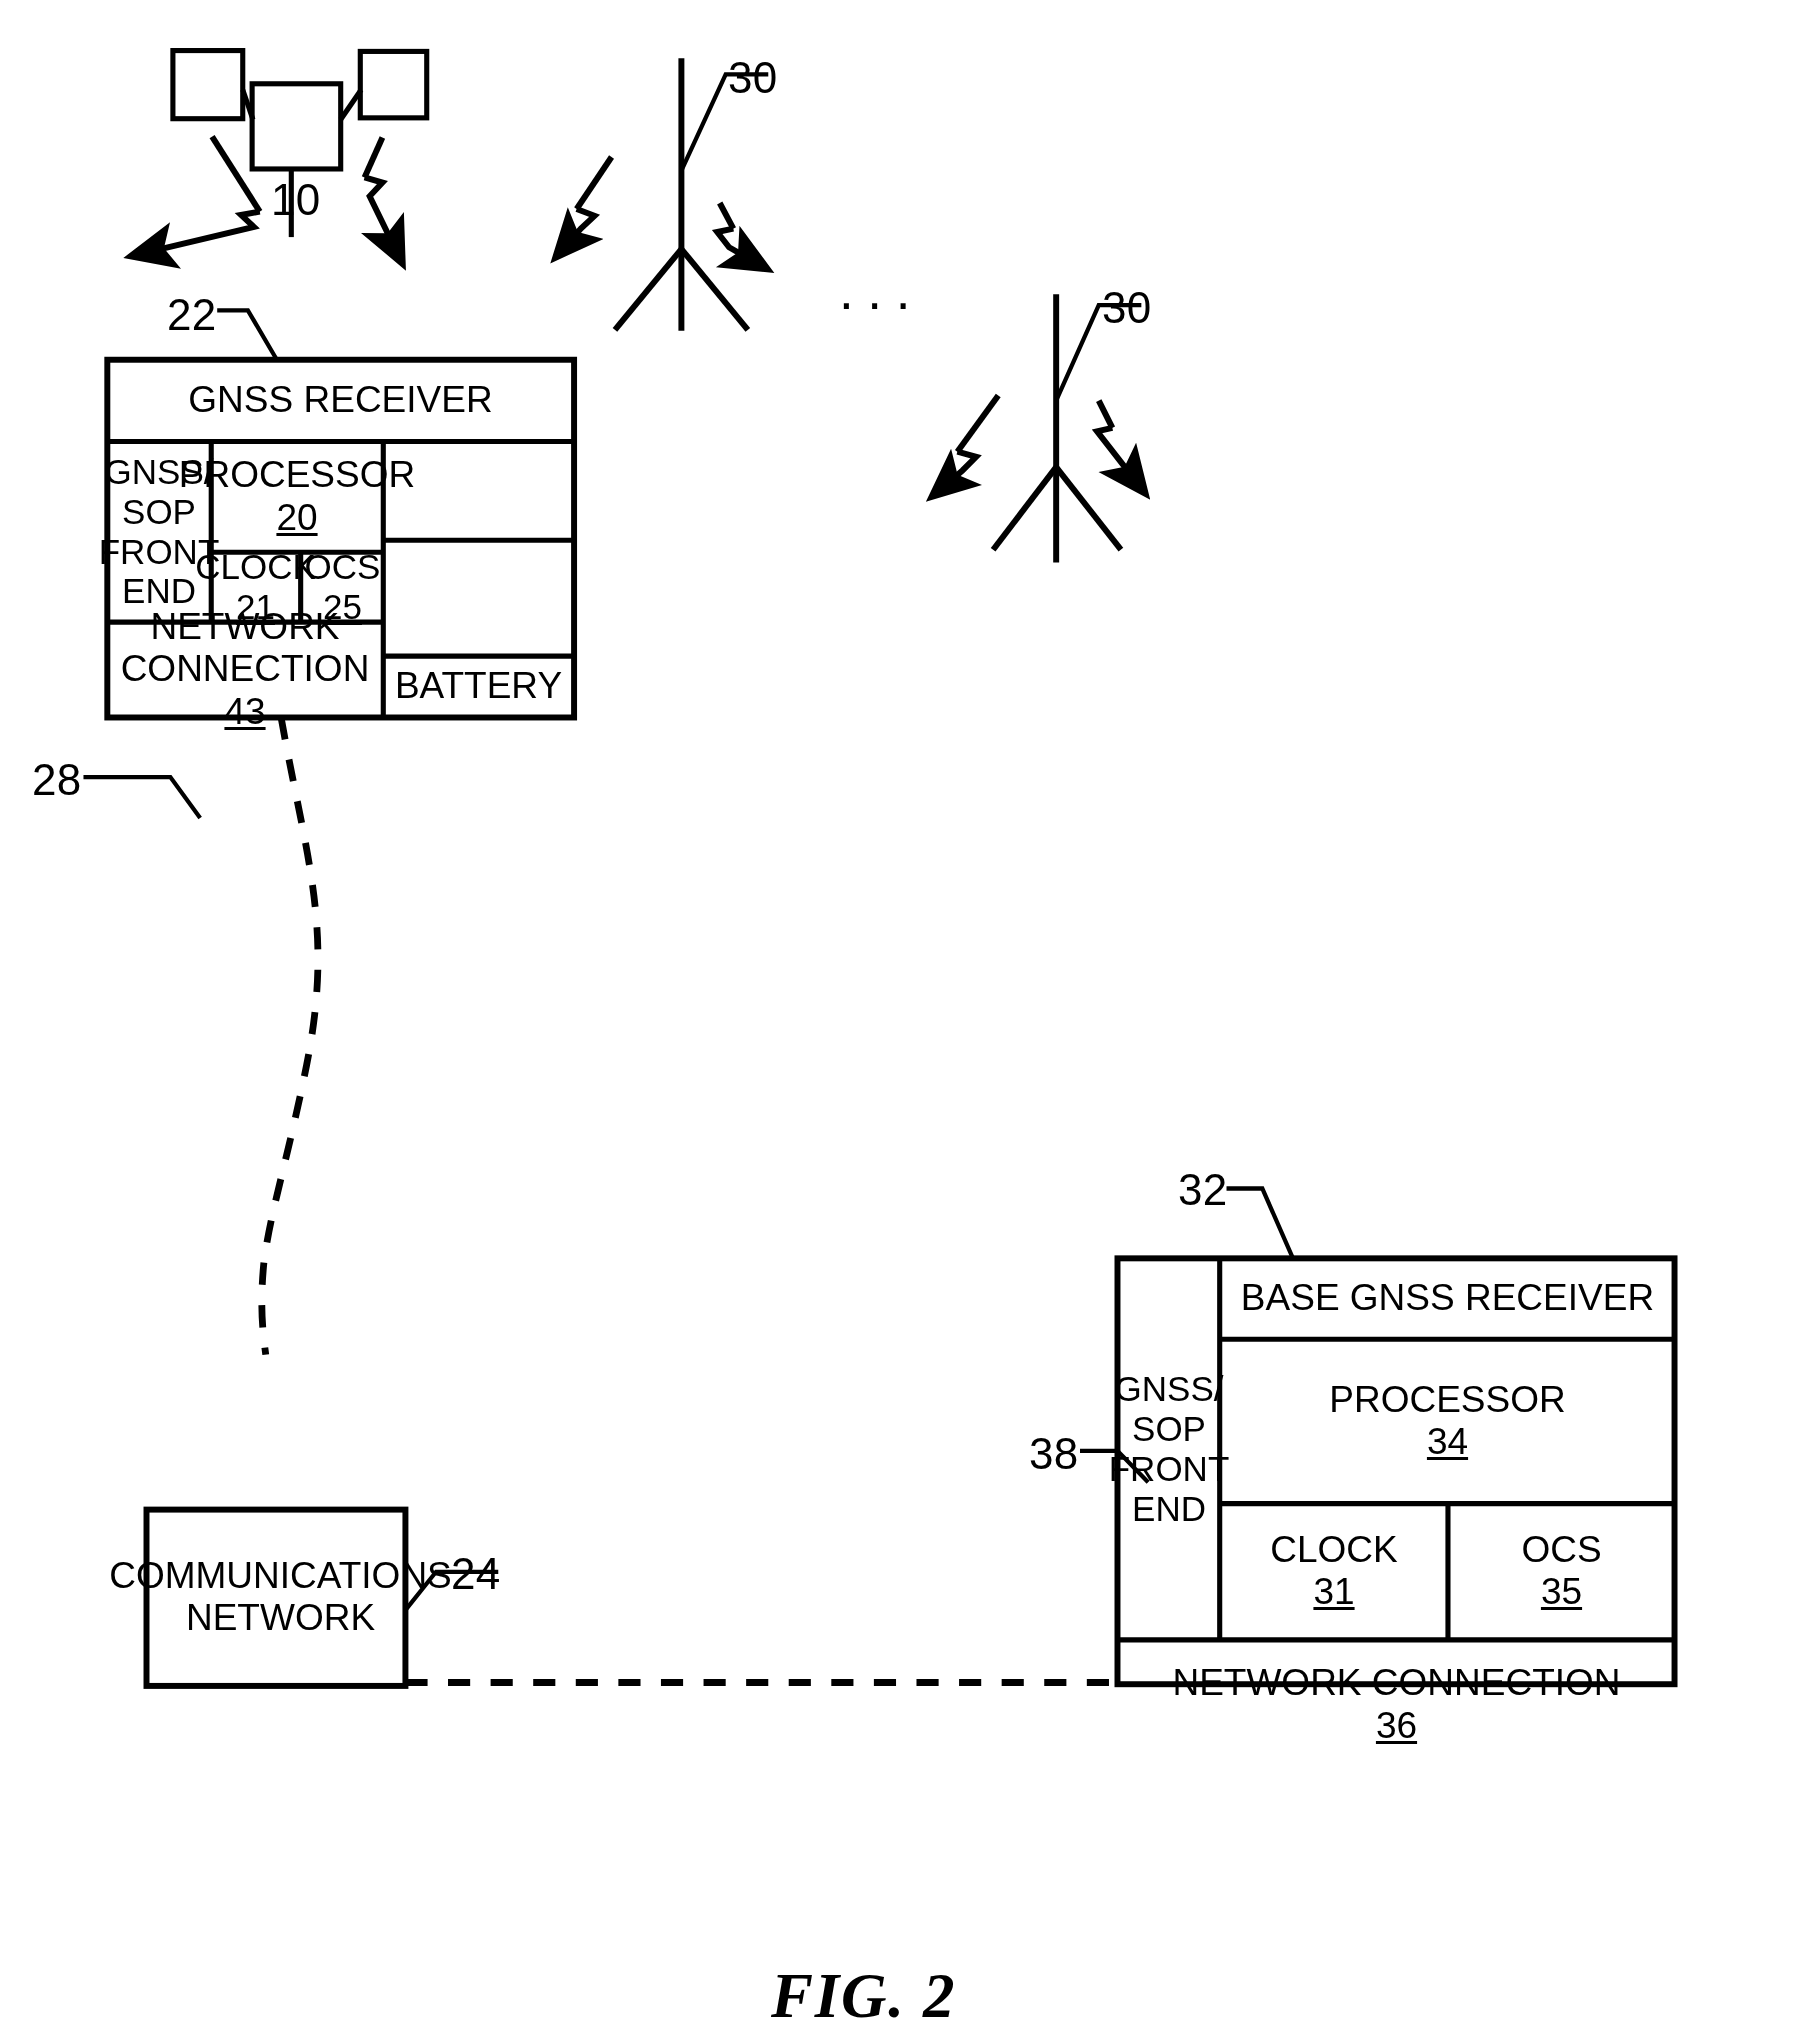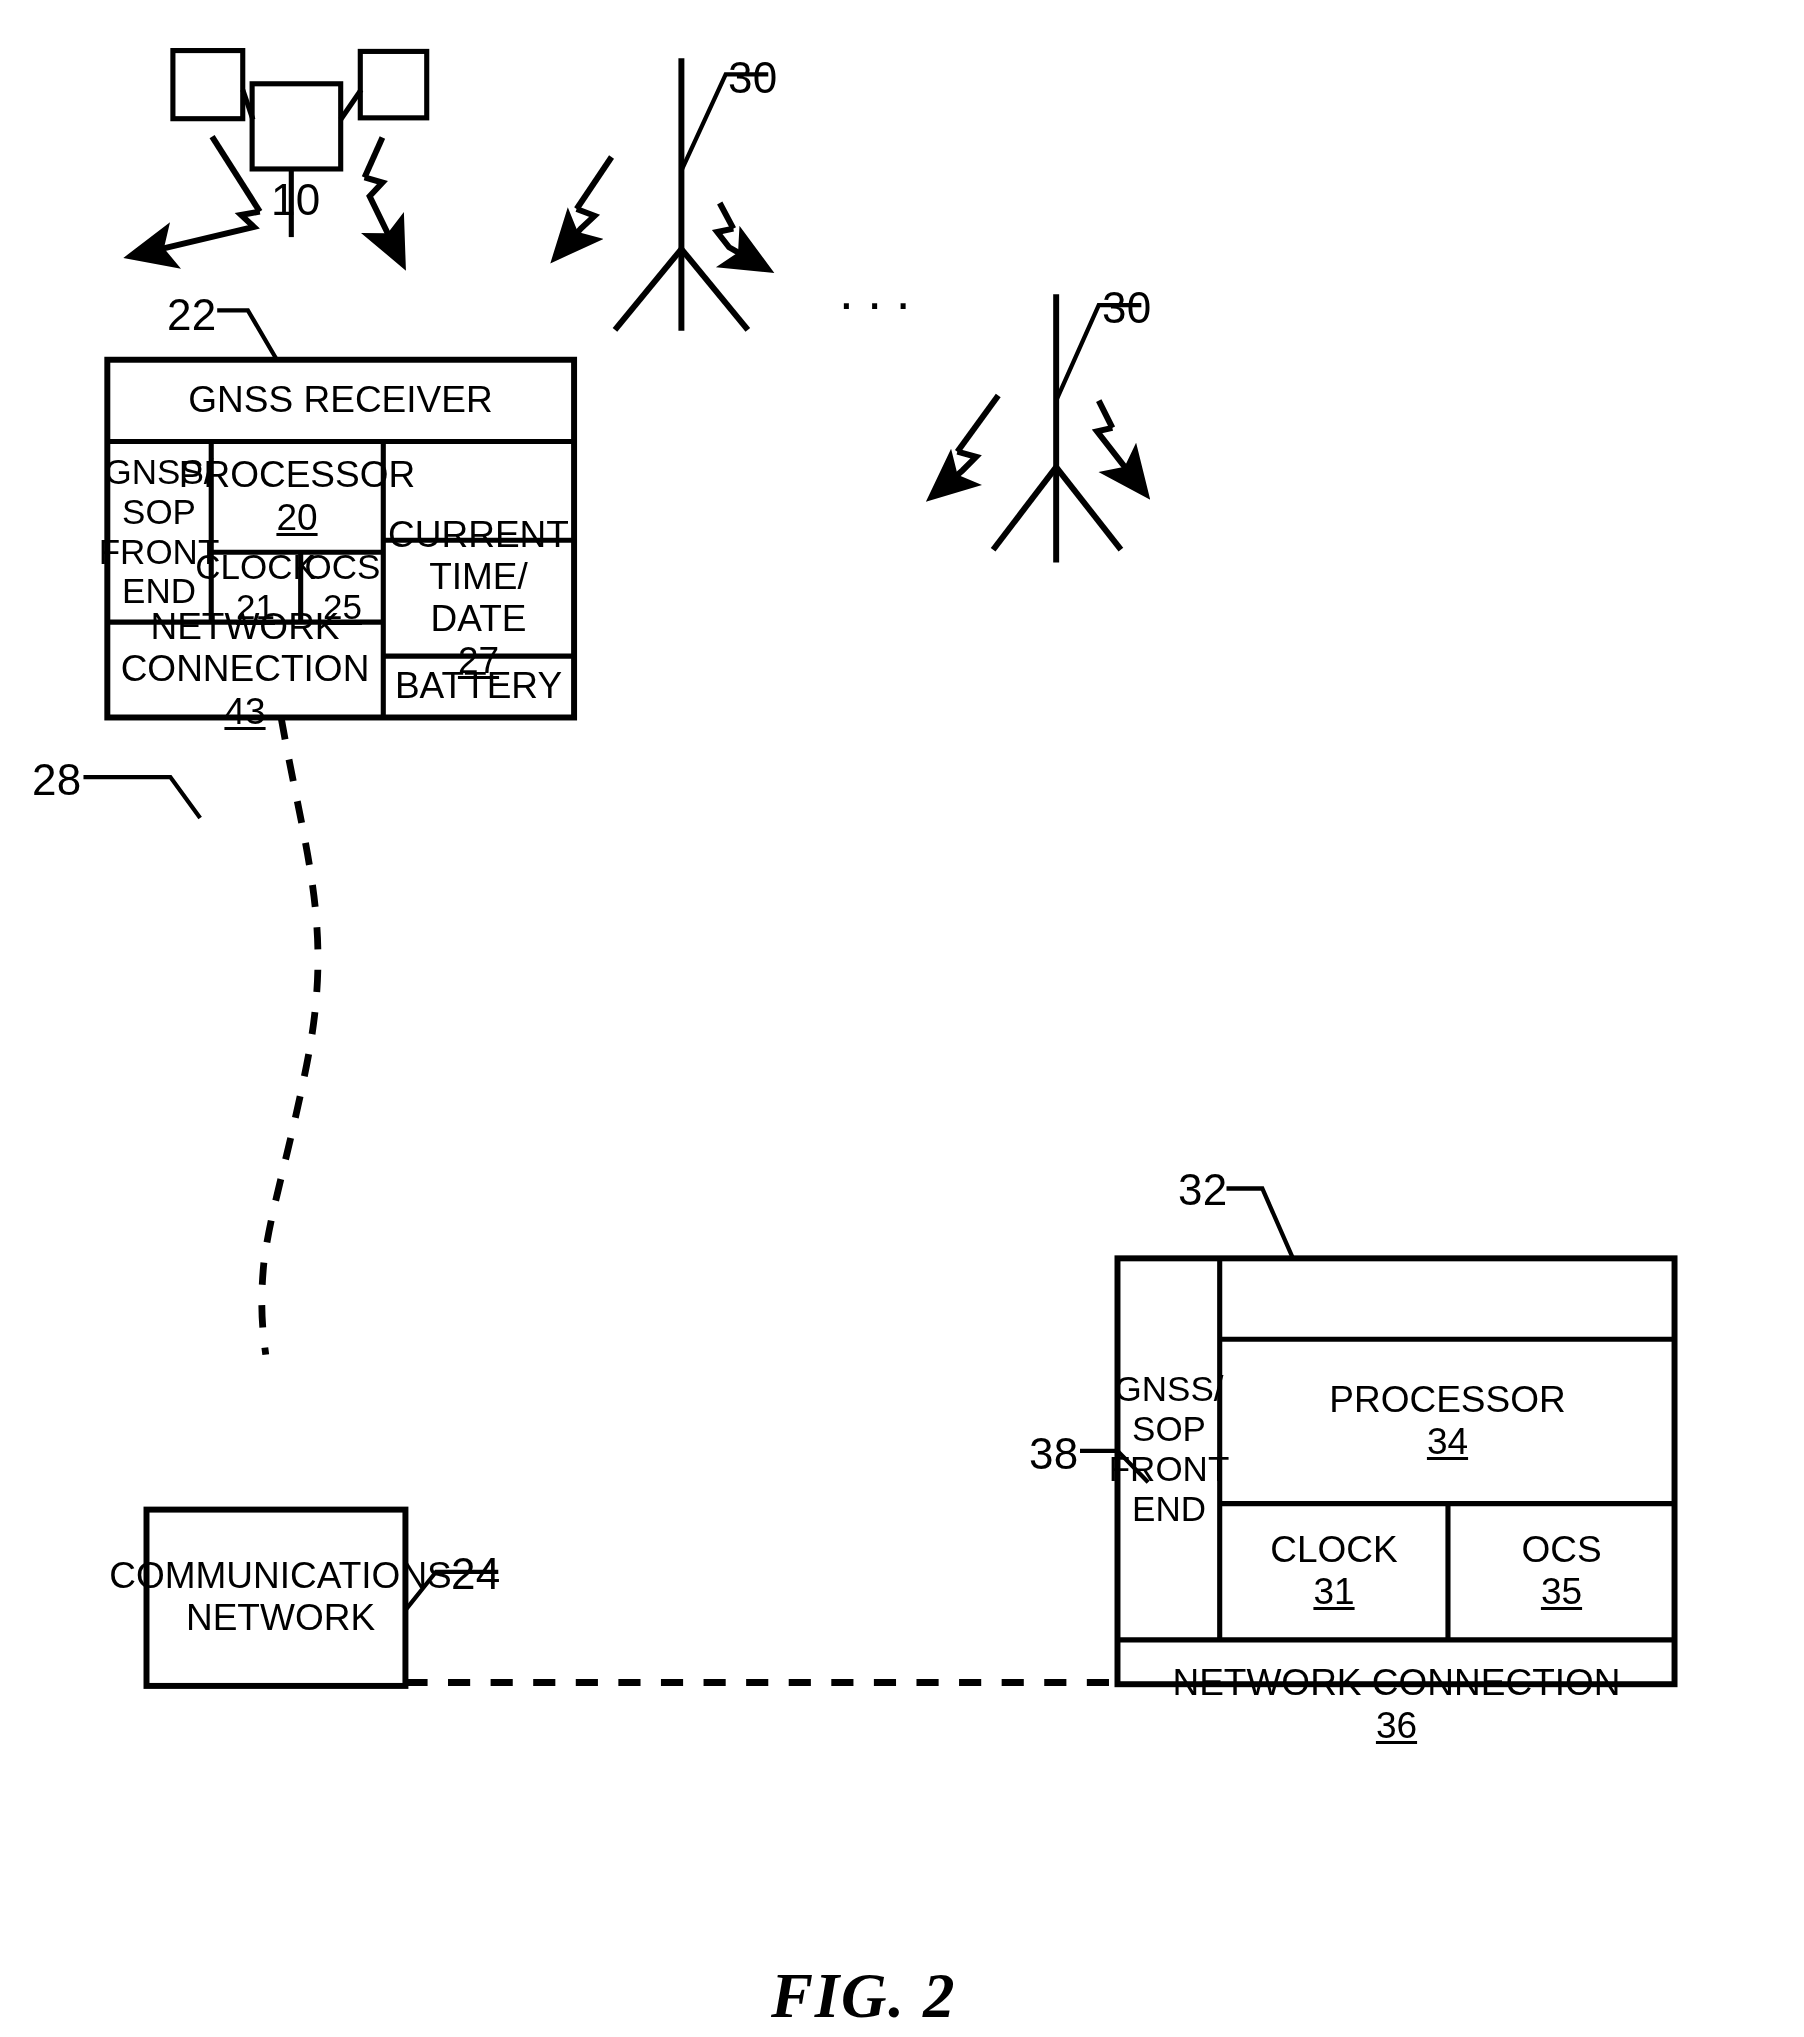--- a/index.html
+++ b/index.html
@@ -226,37 +226,33 @@
     <span>CLOCK</span>
     <span class="num">21</span>
   </div>
 
   <div class="box-label" style="left:301px; top:552px; width:83px; height:70px; font-size:35px;">
     <span>OCS</span>
     <span class="num">25</span>
   </div>
 
 
-  <div class="box-label" style="left:383px; top:540px; width:191px; height:116px;">
-    <span>CURRENT TIME/
-DATE</span>
-    <span class="num">27</span>
-  </div>
 
   <div class="box-label" style="left:107px; top:622px; width:276px; height:95px;">
     <span>NETWORK
 CONNECTION</span>
     <span class="num">43</span>
   </div>
 
   <div class="box-label" style="left:383px; top:656px; width:191px; height:61px;">BATTERY</div>
 
   <div class="box-label" style="left:151px; top:1509px; width:259px; height:176px;">COMMUNICATIONS
 NETWORK</div>
 
+  <div class="box-label" style="left:1220px; top:1258px; width:455px; height:81px;">BASE GNSS RECEIVER</div>
 
   <div class="box-label" style="left:1118px; top:1258px; width:102px; height:382px; font-size:35px;">GNSS/
 SOP
 FRONT
 END</div>
 
   <div class="box-label" style="left:1220px; top:1339px; width:455px; height:164px;">
     <span>PROCESSOR</span>
     <span class="num">34</span>
   </div>

